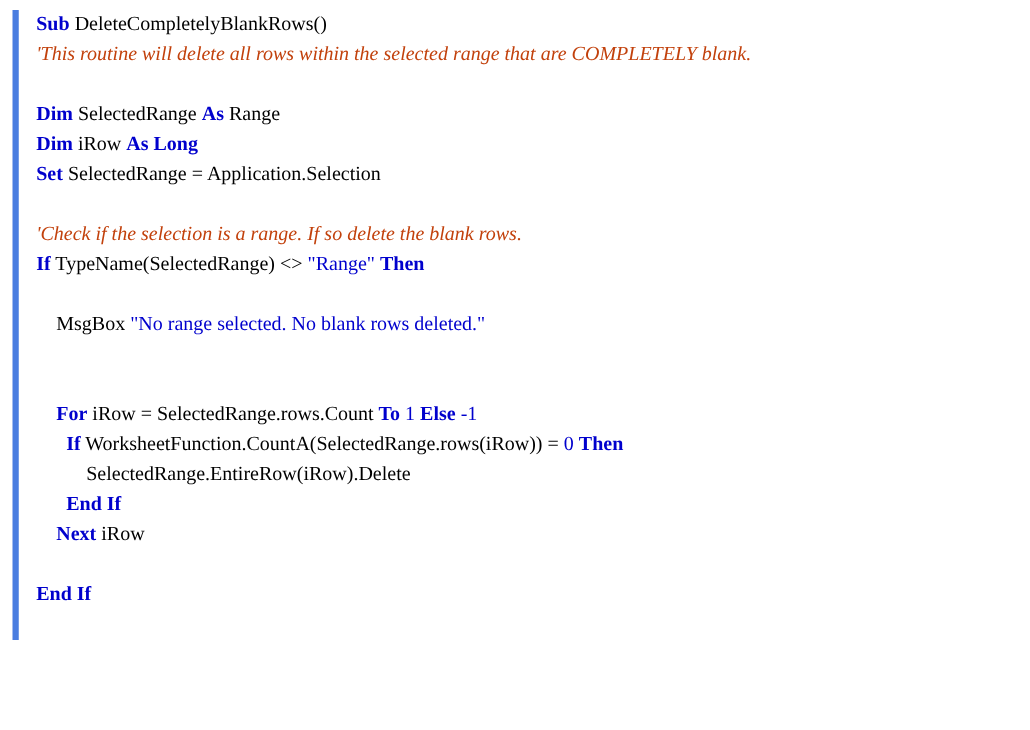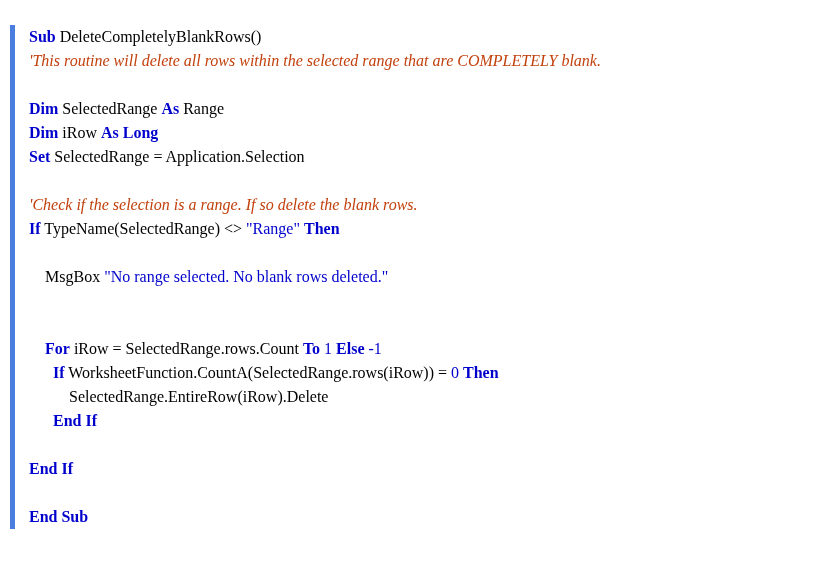--- a/index.html
+++ b/index.html
@@ -6,21 +6,21 @@
     margin: 0;
     padding: 0;
     background: #ffffff;
     font-family: "Times New Roman", Times, serif;
     font-size: 16px;
     line-height: 1.5;
   }
   .code-block {
     border-left: 5px solid #4a7de0;
     padding-left: 14px;
-    margin: 25px 10px;
+    margin: 8px 10px;
   }
   .line {
     white-space: pre;
     min-height: 1.5em;
   }
   .kw { color: #0000cd; font-weight: bold; }       
   .ident { color: #000000; }                        
   .comment { color: #c2410c; font-style: italic; } 
   .str { color: #0000cd; }                          
   .num { color: #0000cd; }                          
@@ -59,22 +59,22 @@
   <div class="line"> </div>
 
   <div class="line"><span class="ident">    </span><span class="kw">For</span><span class="ident"> iRow = SelectedRange.rows.Count </span><span class="kw">To</span><span class="ident"> </span><span class="num">1</span><span class="ident"> </span><span class="kw">Else</span><span class="ident"> </span><span class="num">-1</span></div>
 
   <div class="line"><span class="ident">      </span><span class="kw">If</span><span class="ident"> WorksheetFunction.CountA(SelectedRange.rows(iRow)) = </span><span class="num">0</span><span class="ident"> </span><span class="kw">Then</span></div>
 
   <div class="line"><span class="ident">          SelectedRange.EntireRow(iRow).Delete</span></div>
 
   <div class="line"><span class="ident">      </span><span class="kw">End If</span></div>
 
+  <div class="line"><span class="ident">    </span><span class="kw">Next</span><span class="ident"> iRow</span></div>
 
   <div class="line"> </div>
 
   <div class="line"><span class="kw">End If</span></div>
 
   <div class="line"> </div>
 
-  <div class="line"><span class="kw">End Sub</span></div>
 
 </div>
 
 </body></html>

